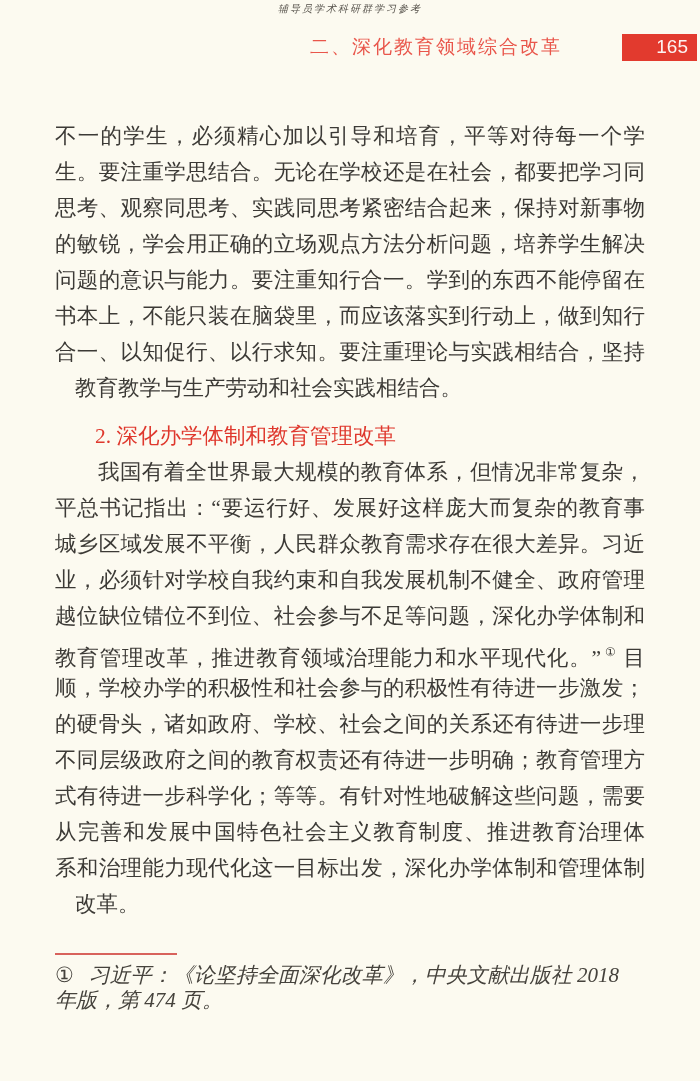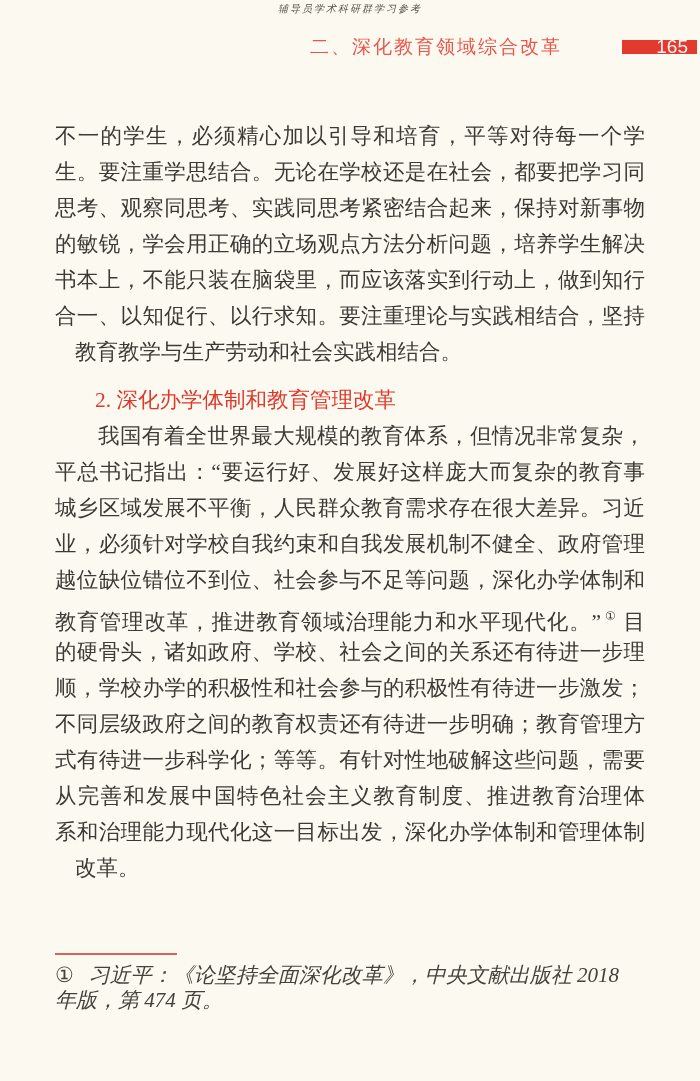--- a/index.html
+++ b/index.html
@@ -23,21 +23,21 @@
   .header-row {
     position: absolute; top: 33px; left: 0; right: 0; height: 28px;
     display: flex; justify-content: flex-end; align-items: center; gap: 47px;
   }
   .chapter-title {
     font-family: "Liberation Sans", "DejaVu Sans", sans-serif;
     font-size: 19px; letter-spacing: 2px;
     color: #e9564b; margin-right: 13px;
   }
   .page-badge {
-    width: 75px; height: 14px; margin-right: 3px;
+    width: 75px; height: 27px; margin-right: 3px;
     background: #e23a2e;
     display: flex; align-items: center; justify-content: flex-end;
     box-sizing: border-box; padding-right: 9px;
     font-family: "Liberation Sans", "DejaVu Sans", sans-serif;
     font-size: 19px; color: #fdf3f2;
   }
   
   .body-block {
     position: absolute; left: 55px; top: 118px; width: 590px;
     font-size: 21.5px; color: #3c3a36;
@@ -77,36 +77,37 @@
   <div class="header-row">
     <span class="chapter-title">二、深化教育领域综合改革</span>
     <span class="page-badge">165</span>
   </div>
 
   <div class="body-block">
     <div class="line j">不一的学生，必须精心加以引导和培育，平等对待每一个学</div>
     <div class="line j">生。要注重学思结合。无论在学校还是在社会，都要把学习同</div>
     <div class="line j">思考、观察同思考、实践同思考紧密结合起来，保持对新事物</div>
     <div class="line j">的敏锐，学会用正确的立场观点方法分析问题，培养学生解决</div>
+    <div class="line j">问题的意识与能力。要注重知行合一。学到的东西不能停留在</div>
     <div class="line j">书本上，不能只装在脑袋里，而应该落实到行动上，做到知行</div>
     <div class="line j">合一、以知促行、以行求知。要注重理论与实践相结合，坚持</div>
     <div class="line last">教育教学与生产劳动和社会实践相结合。</div>
 
     <div class="section-heading">2. 深化办学体制和教育管理改革</div>
 
     <div class="line j ind">我国有着全世界最大规模的教育体系，但情况非常复杂，</div>
     <div class="line j">平总书记指出：“要运行好、发展好这样庞大而复杂的教育事</div>
     <div class="line j">城乡区域发展不平衡，人民群众教育需求存在很大差异。习近</div>
     <div class="line j">业，必须针对学校自我约束和自我发展机制不健全、政府管理</div>
     <div class="line j">越位缺位错位不到位、社会参与不足等问题，深化办学体制和</div>
     <div class="line j">
       <span>教育管理改革，推进教育领域治理能力和水平现代化。”</span><span class="fn-ref">①</span><span>目</span>
     </div>
+    <div class="line j">顺，学校办学的积极性和社会参与的积极性有待进一步激发；</div>
     <div class="line j">的硬骨头，诸如政府、学校、社会之间的关系还有待进一步理</div>
-    <div class="line j">顺，学校办学的积极性和社会参与的积极性有待进一步激发；</div>
     <div class="line j">不同层级政府之间的教育权责还有待进一步明确；教育管理方</div>
     <div class="line j">式有待进一步科学化；等等。有针对性地破解这些问题，需要</div>
     <div class="line j">从完善和发展中国特色社会主义教育制度、推进教育治理体</div>
     <div class="line j">系和治理能力现代化这一目标出发，深化办学体制和管理体制</div>
     <div class="line last">改革。</div>
   </div>
 
   <div class="footnote-sep"></div>
 
   <div class="footnote">

